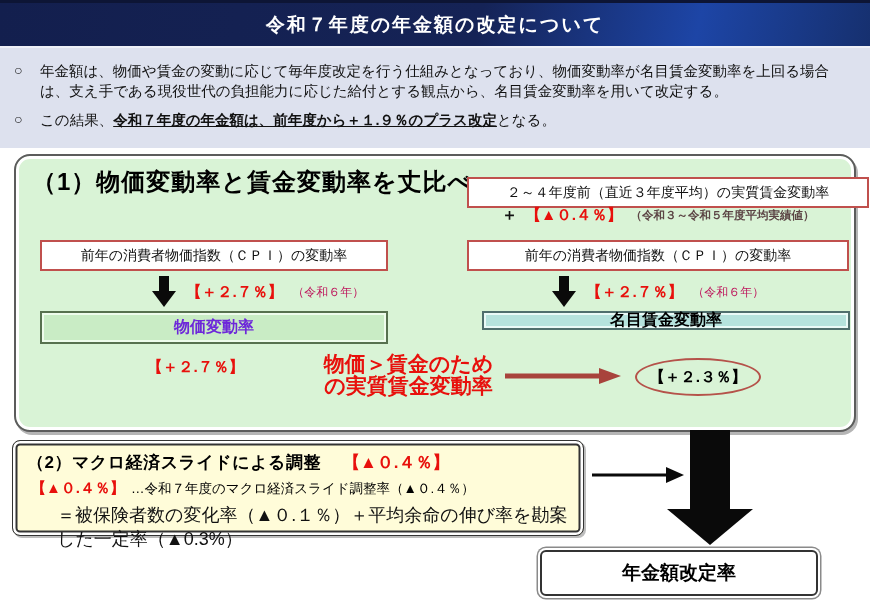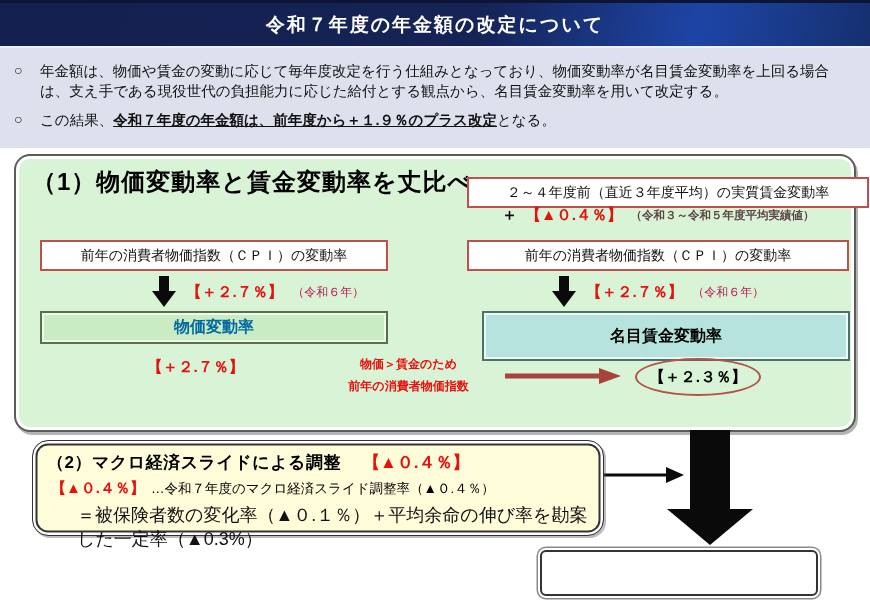--- a/index.html
+++ b/index.html
@@ -38,33 +38,33 @@
   .plusrow .note{ font-size:11.5px; color:#5c4545; font-weight:700; }
   .cpileft{ left:24px; top:84px; width:348px; height:31px; }
   .cpiright{ left:451px; top:84px; width:382px; height:31px; }
   .arrowrow{ display:flex; align-items:center; gap:9px; height:34px; }
   .arrowrow .rate{ font-size:15.5px; font-weight:700; color:#e8100c; }
   .arrowrow .year{ font-size:12px; color:#be185d; }
   .arl{ left:135px; top:119px; }
   .arr{ left:535px; top:119px; }
   .greenbox{ left:24px; top:155px; width:348px; height:33px; background:#c9ecc5;
     border:2px solid #57714f; box-shadow: inset 0 0 0 2px #eefcec;
-    display:flex; align-items:center; justify-content:center; font-size:16px; font-weight:700; color:#0369a1; }
-  .tealbox{ left:466px; top:155px; width:368px; height:50px; background:#b6e3dd;
+    display:flex; align-items:center; justify-content:center; font-size:16px; font-weight:700; color:#6d28d9; }
+  .tealbox{ left:466px; top:155px; width:368px; height:19px; background:#b6e3dd;
     border:2px solid #4f6f6d; box-shadow: inset 0 0 0 2px #eafaf7;
     display:flex; align-items:center; justify-content:center; font-size:16px; font-weight:700; color:#000; }
   .pricerate{ left:131px; top:201px; font-size:15.5px; font-weight:700; color:#e8100c; }
   .reason{ left:285px; top:197px; width:215px; text-align:center; color:#e8100c;
-    font-size:12px; font-weight:700; line-height:22px; }
+    font-size:21px; font-weight:700; line-height:22px; }
   .oval{ left:619px; top:202px; width:126px; height:38px; border:2.5px solid #b5524a; border-radius:50%;
     display:flex; align-items:center; justify-content:center; font-size:15.5px; font-weight:700; color:#000000; }
 
   
-  .panel2{ left:32px; top:440px; width:572px; height:96px; background:#fffcd9;
-    border:1.5px solid #333; border-radius:16px;
+  .panel2{ left:12px; top:440px; width:572px; height:96px; background:#fffcd9;
+    border:1.5px solid #333; border-radius:8px;
     box-shadow: inset 0 0 0 2.5px #ffffff, inset 0 0 0 4.5px #333, 2px 2px 0 rgba(90,90,90,0.4);
     padding:10px 13px 0 14px; }
   .p2-h{ display:flex; align-items:baseline; gap:22px; }
   .p2-h .h{ font-size:17px; font-weight:700; color:#000; letter-spacing:0.5px; }
   .p2-h .r{ font-size:17px; font-weight:700; color:#e8100c; }
   .p2-l2{ margin-top:5px; margin-left:4px; display:flex; align-items:baseline; gap:6px; }
   .p2-l2 .r{ font-size:15px; font-weight:700; color:#e8100c; }
   .p2-l2 .t{ font-size:13.5px; color:#000000; }
   .p2-l3{ margin-top:5px; margin-left:30px; font-size:18px; color:#111; }
 
@@ -129,21 +129,21 @@
       <span class="year">（令和６年）</span>
     </div>
 
     <div class="abs greenbox">物価変動率</div>
     <div class="abs tealbox">名目賃金変動率</div>
 
     <div class="abs pricerate">【＋２.７％】</div>
 
     <div class="abs reason">
       <div>物価＞賃金のため</div>
-      <div>前年の消費者物価指数</div>
+      <div>の実質賃金変動率</div>
     </div>
 
     <svg class="abs" style="left:489px; top:212px;" width="116" height="16" viewBox="0 0 116 16">
       <rect x="0" y="5.5" width="96" height="5" fill="#a8433c"></rect>
       <polygon points="94,0 116,8 94,16" fill="#a8433c"></polygon>
     </svg>
 
     <div class="abs oval">【＋２.３％】</div>
   </div>
 
@@ -162,15 +162,16 @@
       <span class="r">【▲０.４％】</span>
     </div>
     <div class="p2-l2">
       <span class="r">【▲０.４％】</span>
       <span class="t">…令和７年度のマクロ経済スライド調整率（▲０.４％）</span>
     </div>
     <div class="p2-l3">＝被保険者数の変化率（▲０.１％）＋平均余命の伸び率を勘案した一定率（▲0.3%）</div>
   </div>
 
   <div class="abs result">
+    <span class="lbl">年金額改定率</span>
   </div>
 
 </div>
 
 </body></html>

